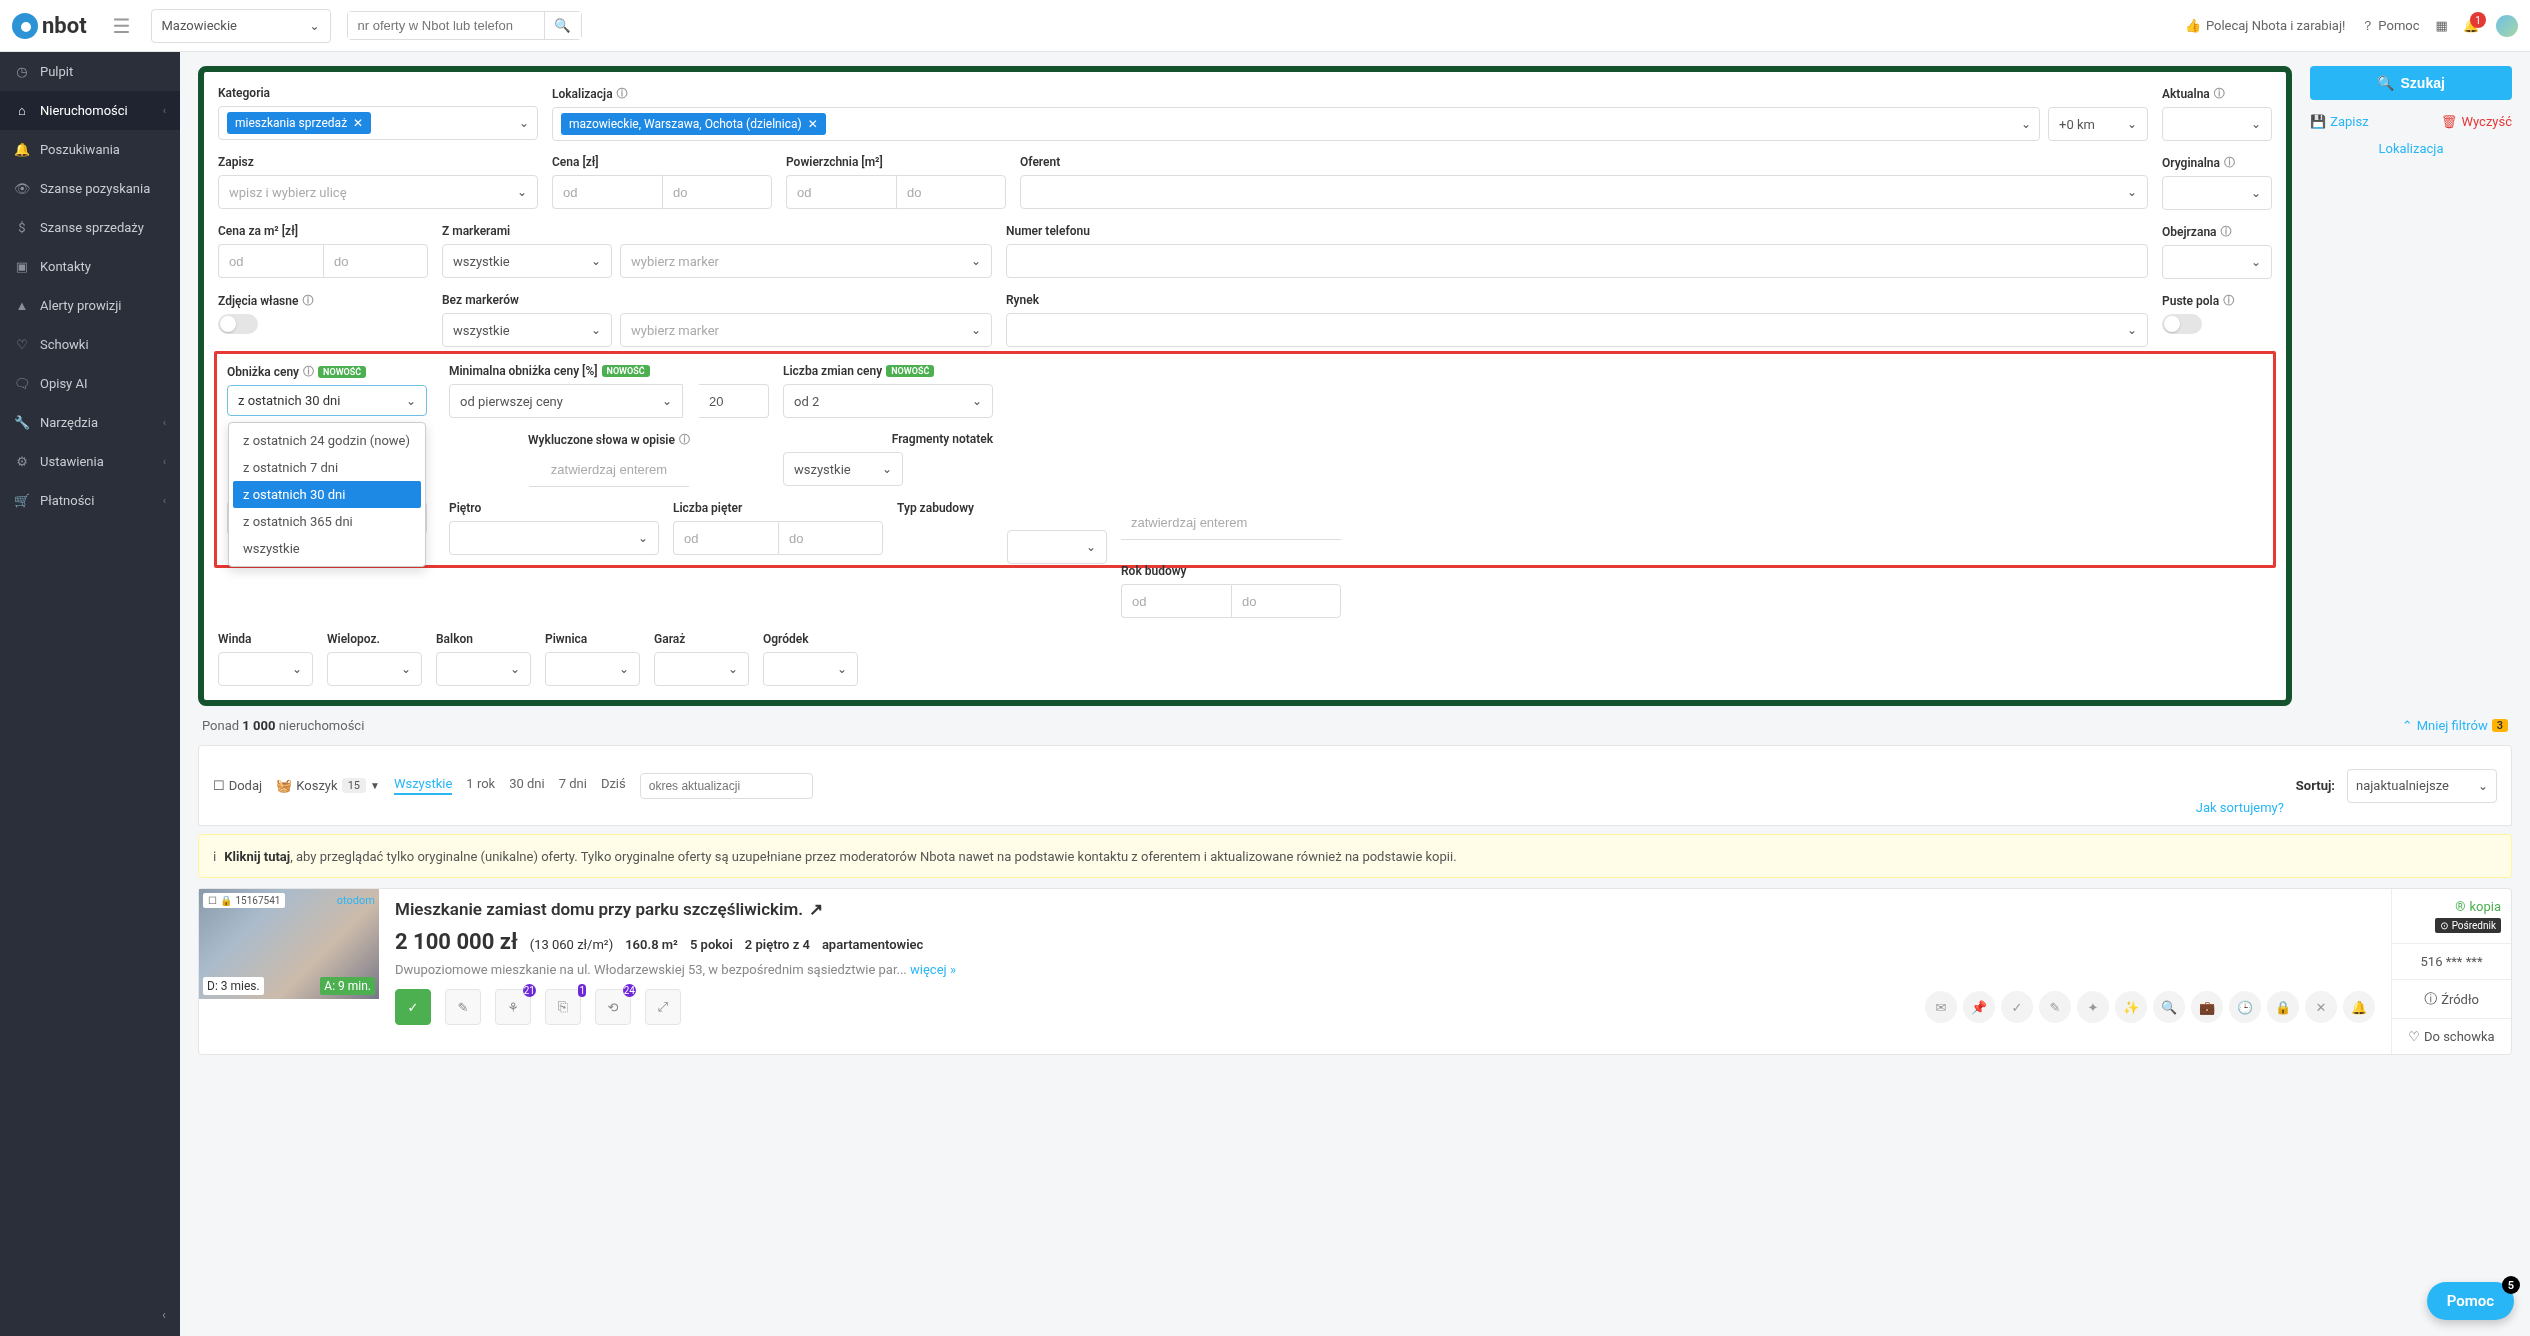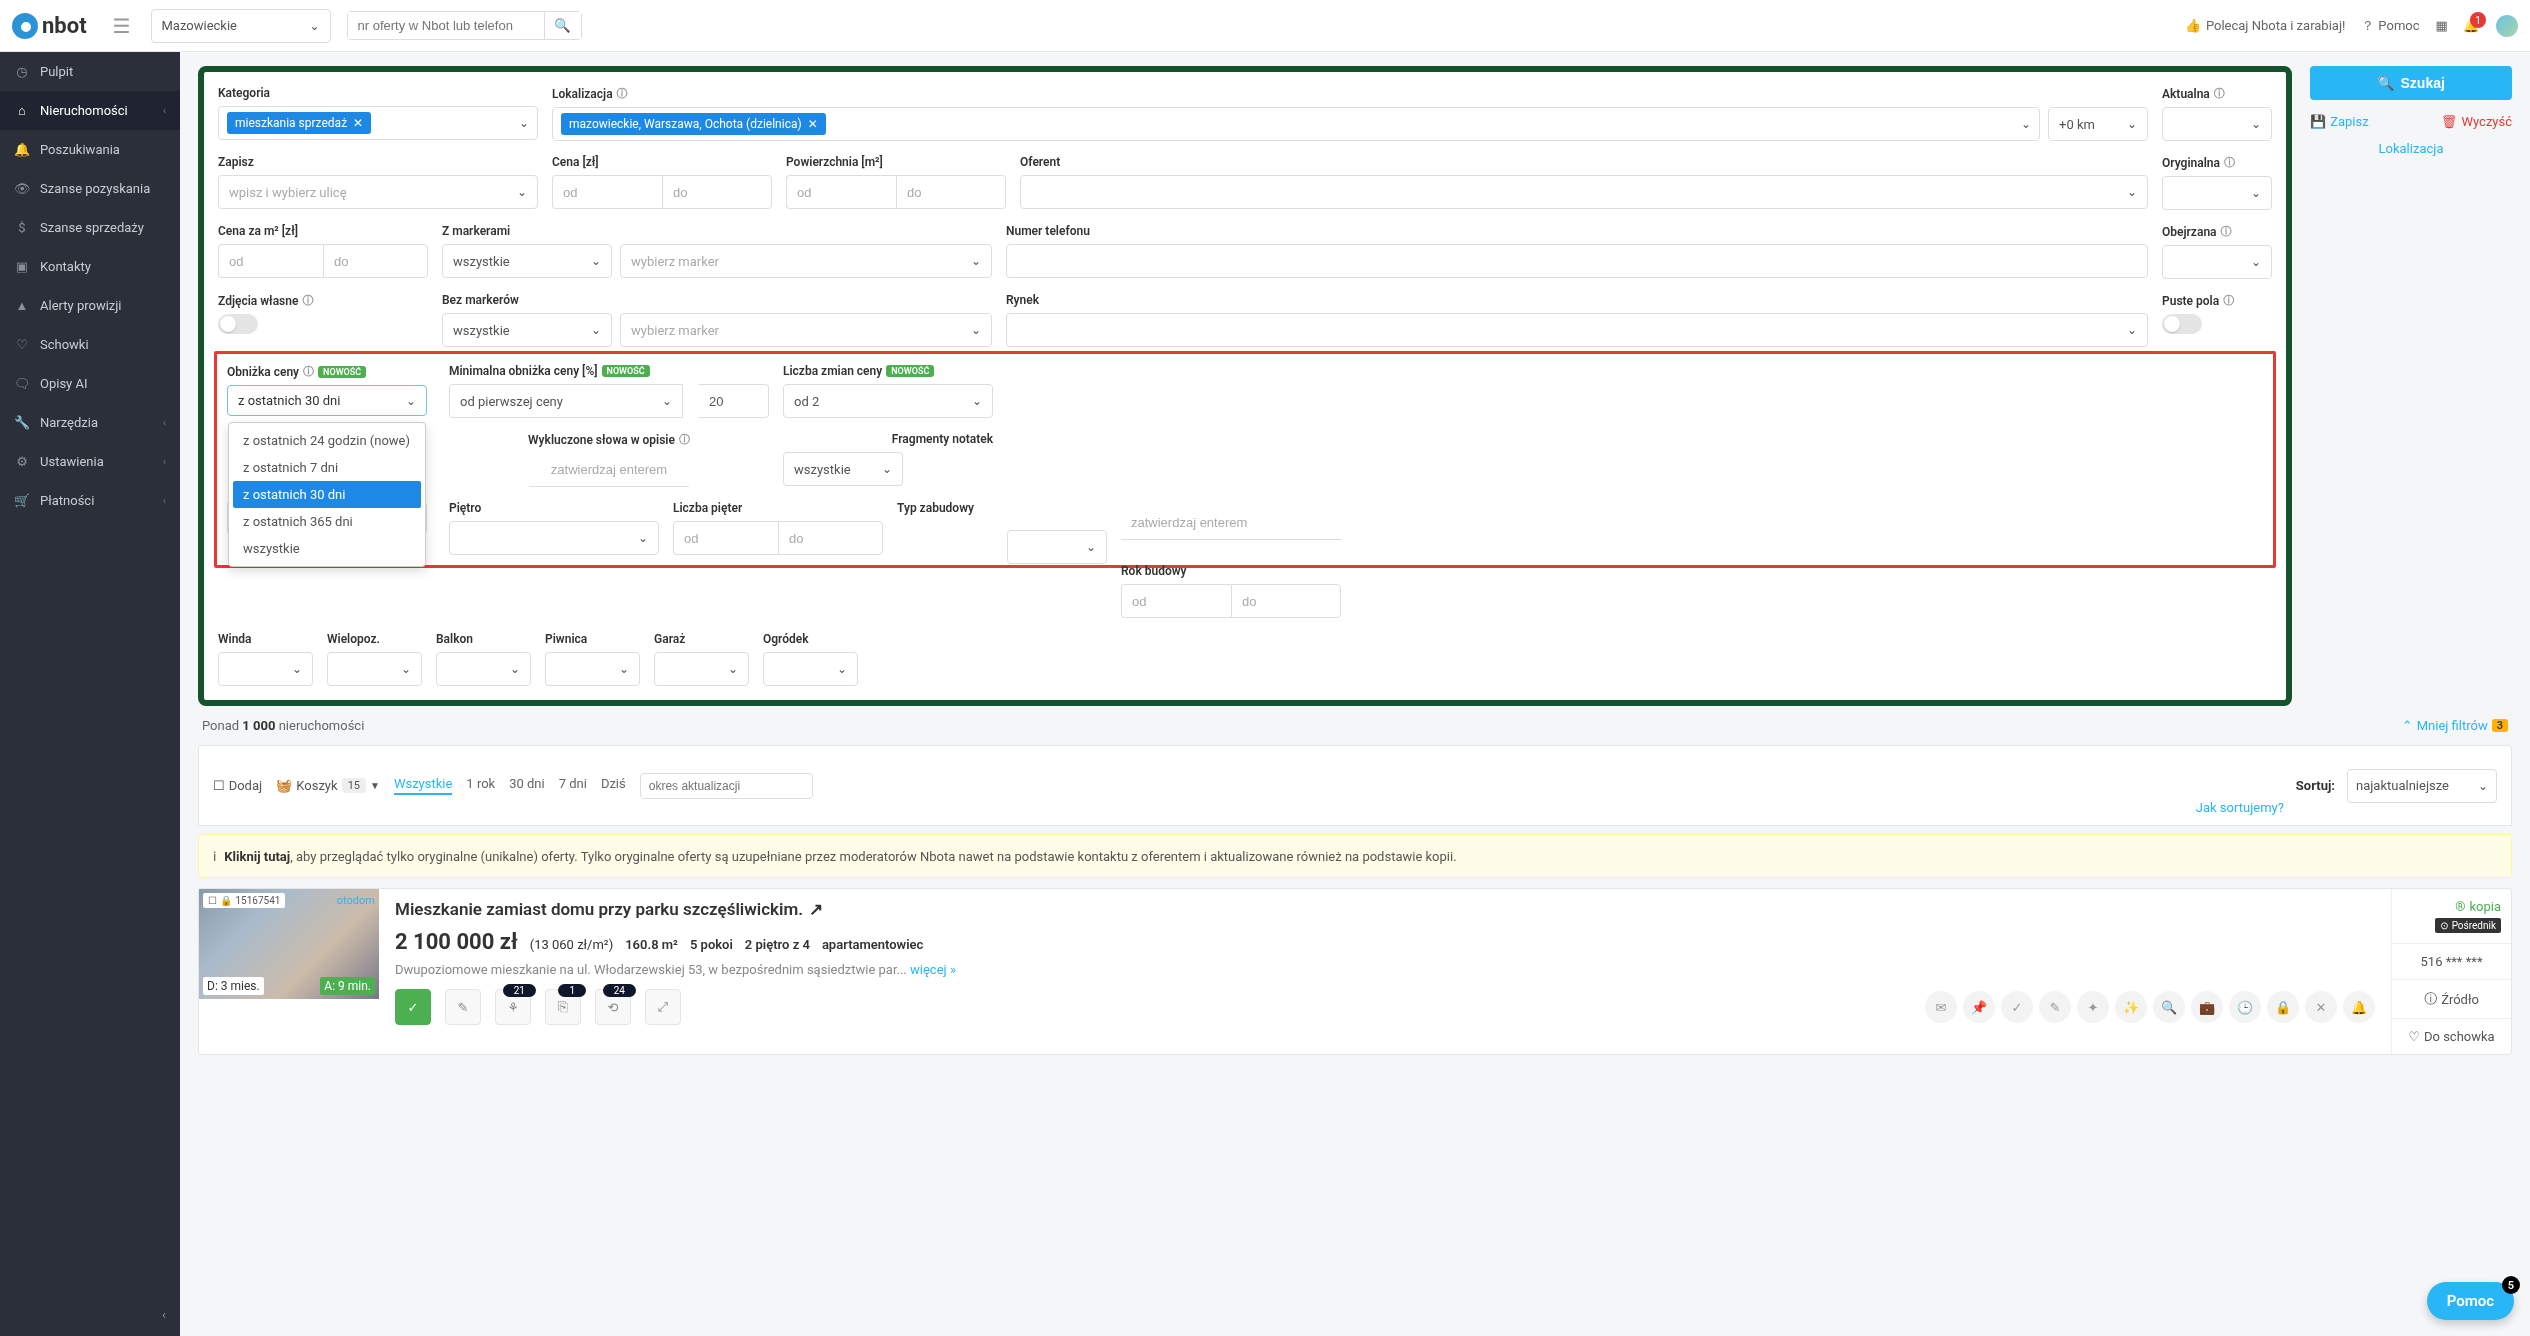--- a/index.html
+++ b/index.html
@@ -90,21 +90,21 @@
 .listing-subtitle { font-size: 12px; color: #777; margin-top: 3px; }
 .listing-price-row { margin-top: 10px; display: flex; align-items: baseline; gap: 12px; }
 .listing-price { font-size: 22px; font-weight: 700; color: #333; }
 .listing-stats { font-size: 13px; color: #333; display: flex; gap: 12px; }
 .listing-stats b { font-weight: 600; }
 .listing-desc { margin-top: 8px; font-size: 13px; color: #888; }
 .listing-desc .more { color: #29b6f6; cursor: pointer; }
 .listing-chips { margin-top: 12px; display: flex; gap: 14px; align-items: center; }
 .chip { width: 36px; height: 36px; border: 1px solid #e5e5e5; border-radius: 4px; display: flex; align-items: center; justify-content: center; color: #888; position: relative; background: #f8f8f8; cursor: pointer; }
 .chip.green { background: #4caf50; color: #fff; border-color: #4caf50; }
-.chip .cbadge { position: absolute; top: -6px; right: -6px; background: #0f172a; color: #fff; font-size: 10px; border-radius: 8px; padding: 1px 11px; }
+.chip .cbadge { position: absolute; top: -6px; right: -6px; background: #6d28d9; color: #fff; font-size: 10px; border-radius: 8px; padding: 1px 1px; }
 .listing-actions-icons { margin-left: auto; display: flex; gap: 6px; }
 .act-icon { width: 32px; height: 32px; border-radius: 50%; background: #f3f3f3; display: flex; align-items: center; justify-content: center; color: #999; cursor: pointer; font-size: 13px; }
 .listing-right { width: 120px; border-left: 1px solid #eee; display: flex; flex-direction: column; }
 .lr-top { padding: 10px; font-size: 12px; display: flex; flex-direction: column; gap: 4px; align-items: flex-end; }
 .lr-kopia { color: #4caf50; display: flex; align-items: center; gap: 4px; font-size: 13px; }
 .lr-posrednik { background: #333; color: #fff; font-size: 10px; padding: 2px 5px; border-radius: 2px; display: inline-flex; align-items: center; gap: 3px; }
 .lr-btn { border-top: 1px solid #eee; padding: 10px; text-align: center; color: #555; font-size: 13px; cursor: pointer; display: flex; align-items: center; justify-content: center; gap: 4px; }
 .help-pill { position: fixed; bottom: 16px; right: 16px; background: #29b6f6; color: #fff; border-radius: 20px; padding: 10px 20px; font-size: 15px; font-weight: 600; cursor: pointer; box-shadow: 0 4px 10px rgba(0,0,0,0.2); }
 .help-pill .hb { position: absolute; top: -6px; right: -6px; background: #000; color: #fff; font-size: 11px; width: 18px; height: 18px; border-radius: 50%; display: flex; align-items: center; justify-content: center; }
 .top-flex { display: flex; }

